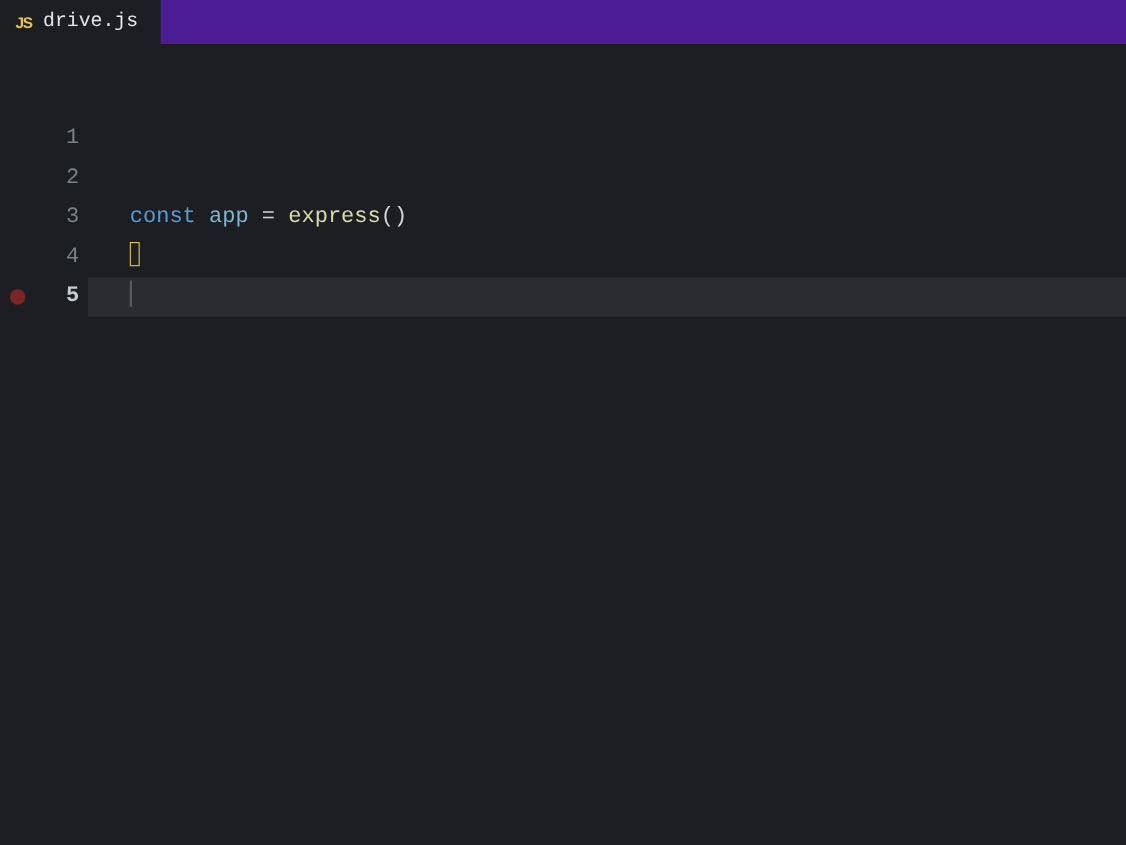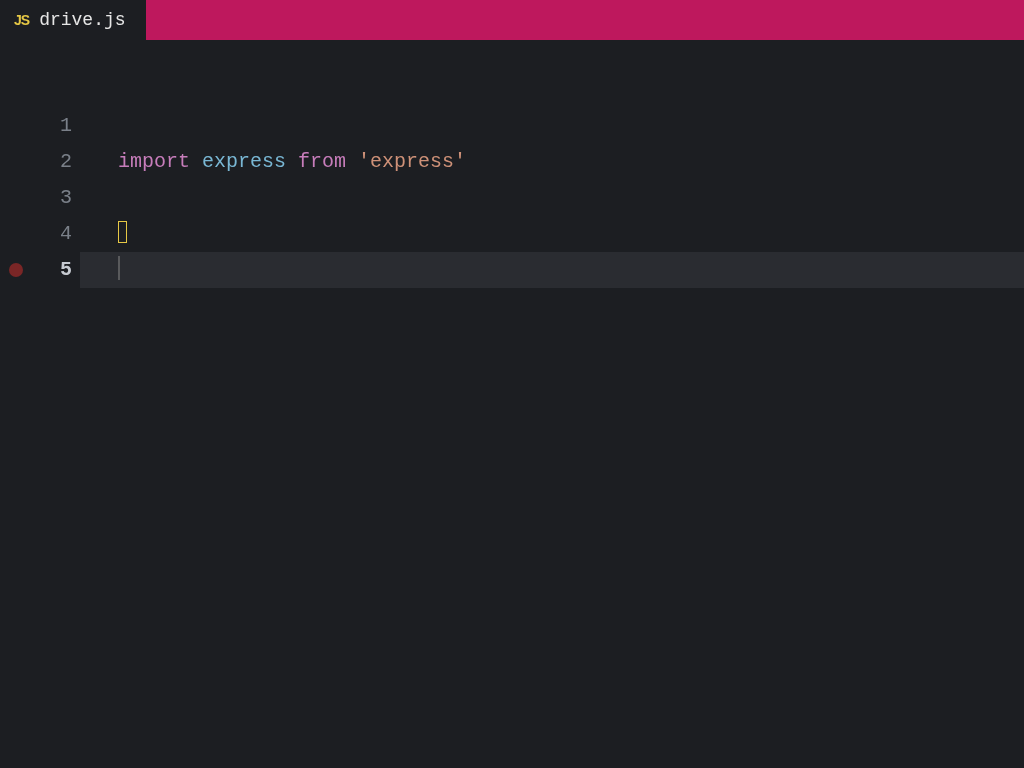--- a/index.html
+++ b/index.html
@@ -11,21 +11,21 @@
     width: 1024px;
     height: 768px;
     background: #1c1e22;
     font-family: 'Menlo', 'Consolas', 'Courier New', monospace;
     overflow: hidden;
     color: #d4d4d4;
   }
   .tab-bar {
     display: flex;
     height: 40px;
-    background: #be185d;
+    background: #4c1d95;
   }
   .tab {
     display: flex;
     align-items: center;
     padding: 0 20px 0 14px;
     background: #1c1e22;
     gap: 10px;
     height: 100%;
   }
   .tab-icon {
@@ -133,25 +133,25 @@
 
 <div class="editor" id="editor">
     <div class="code-line">
       <div class="gutter-breakpoint"></div>
       <div class="line-number">1</div>
       <div class="line-content"></div>
     </div>
     <div class="code-line">
       <div class="gutter-breakpoint"></div>
       <div class="line-number">2</div>
-      <div class="line-content"><span class="kw-import">import</span><span> </span><span class="ident">express</span><span> </span><span class="kw-from">from</span><span> </span><span class="str">'express'</span></div>
     </div>
     <div class="code-line">
       <div class="gutter-breakpoint"></div>
       <div class="line-number">3</div>
+      <div class="line-content"><span class="kw-const">const</span><span> </span><span class="var-name">app</span><span> </span><span class="op">=</span><span> </span><span class="func">express</span><span class="punct">()</span></div>
     </div>
     <div class="code-line">
       <div class="gutter-breakpoint"></div>
       <div class="line-number">4</div>
       <div class="line-content"><span class="cursor-box"></span></div>
     </div>
     <div class="code-line current-line">
       <div class="current-line-bg"></div>
       <div class="gutter-breakpoint">
         <div class="breakpoint-dot"></div>

